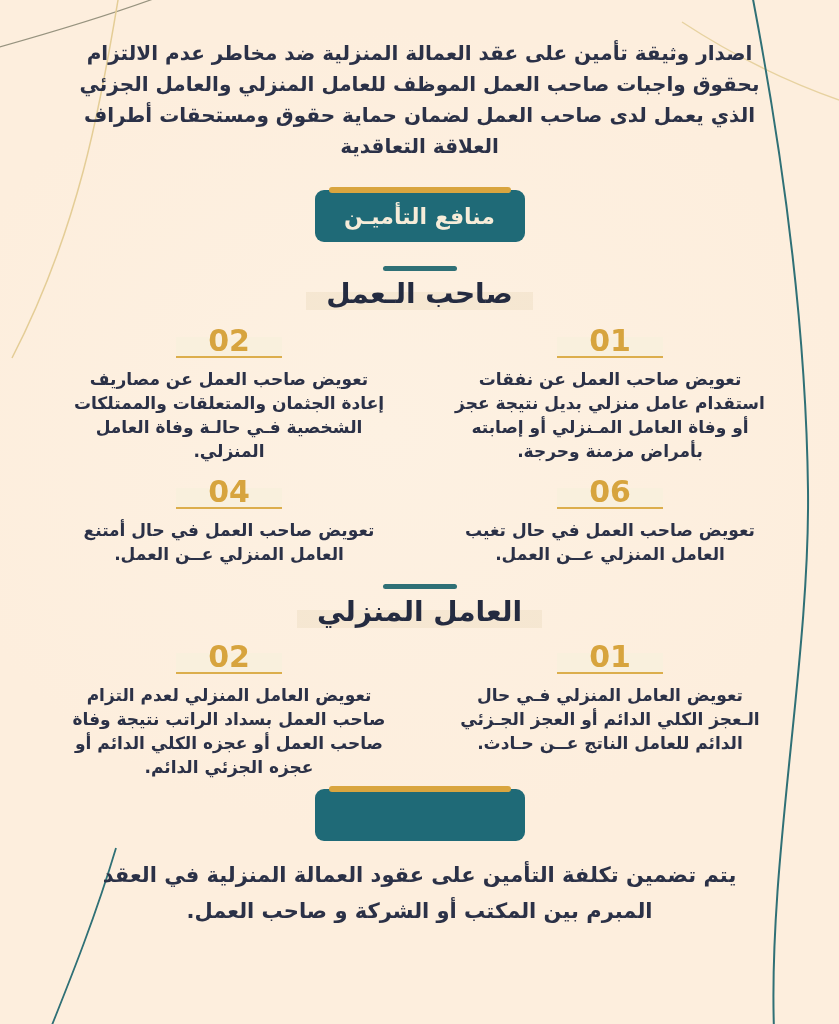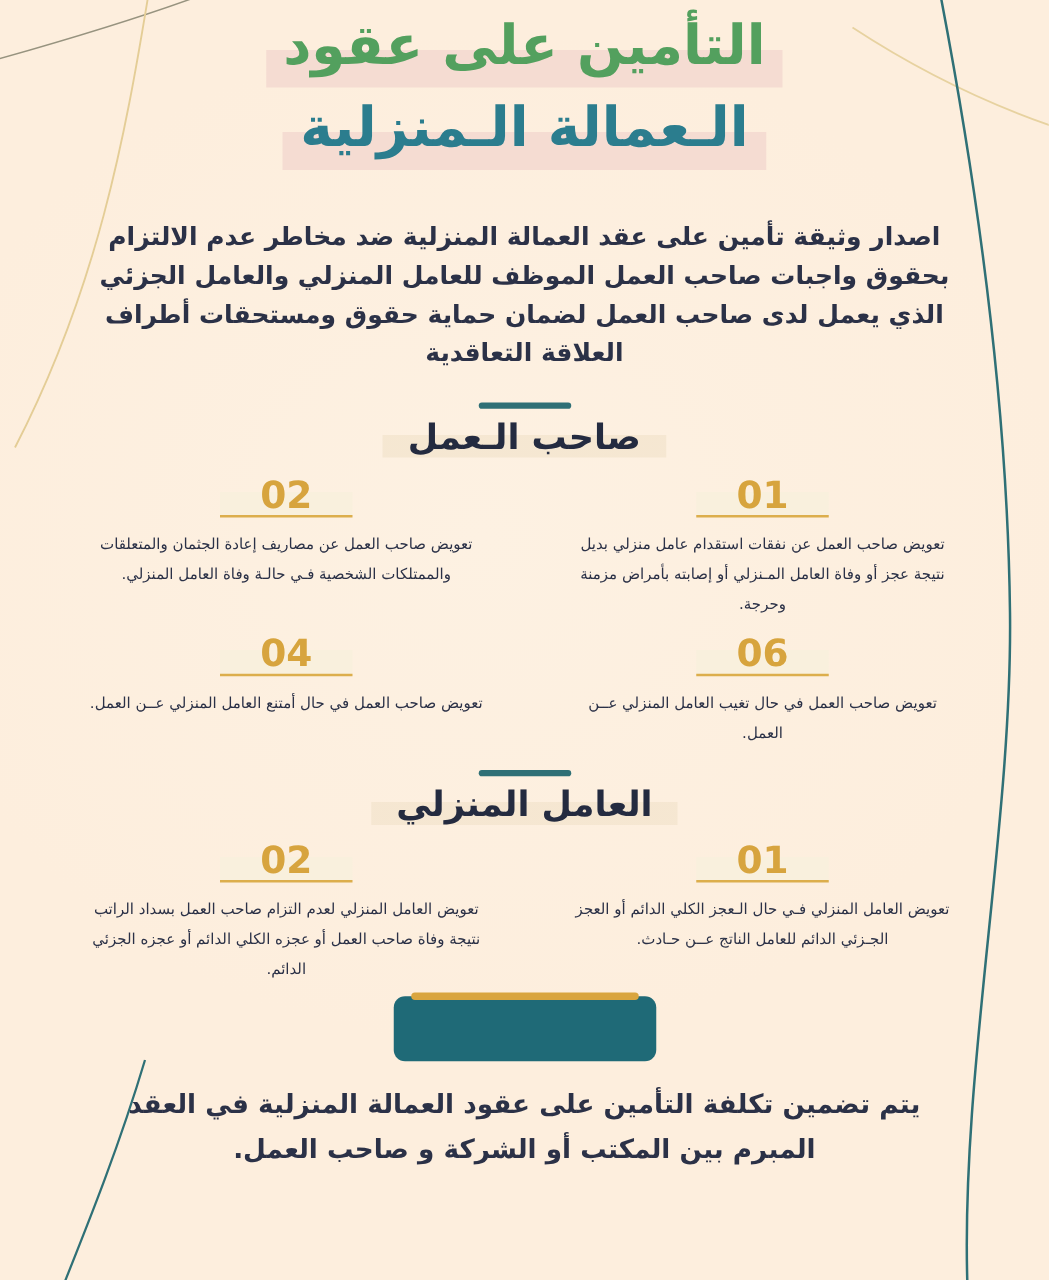--- a/index.html
+++ b/index.html
@@ -115,22 +115,22 @@
     line-height: 28px;
     color: #d7a43e;
     padding: 1px 32px 1px;
     background: linear-gradient(to top, #f9f0dd 62%, rgba(249,240,221,0) 62%);
     border-bottom: 2.5px solid #dcae4c;
     margin-bottom: 9px;
   }
   .item-text {
     max-width: 315px;
     margin: 0 auto;
-    font-size: 12px;
-    font-weight: 400;
+    font-size: 17px;
+    font-weight: 700;
     line-height: 24px;
     color: #2b3147;
   }
 
   
   .footer {
     margin: 16px auto 0;
     max-width: 680px;
     font-size: 21px;
     font-weight: 800;
@@ -146,27 +146,27 @@
   <svg class="decor" width="839" height="1024" viewBox="0 0 839 1024" xmlns="http://www.w3.org/2000/svg">
     <path d="M-4,48 C60,30 120,12 172,-8" stroke="#97937f" fill="none" stroke-width="1.2"></path>
     <path d="M119,-6 C100,110 78,230 12,358" stroke="#e4cd96" fill="none" stroke-width="1.5"></path>
     <path d="M682,22 C740,60 798,86 845,102" stroke="#e7d2a0" fill="none" stroke-width="1.4"></path>
     <path d="M752,-6 C780,140 806,320 808,490 C810,660 768,860 774,1030" stroke="#2f7076" fill="none" stroke-width="2"></path>
     <path d="M116,848 C96,915 72,975 50,1030" stroke="#2f7076" fill="none" stroke-width="1.8"></path>
   </svg>
 
   <div class="content">
 
-    <div class="title">
-      <span class="title-line title-line1"><span class="hl">التأمين على عقود</span></span>
-      <span class="title-line title-line2"><span class="hl">الـعمالة الـمنزلية</span></span>
-    </div>
 
     <p class="intro">اصدار وثيقة تأمين على عقد العمالة المنزلية ضد مخاطر عدم الالتزام بحقوق واجبات صاحب العمل الموظف للعامل المنزلي والعامل الجزئي الذي يعمل لدى صاحب العمل لضمان حماية حقوق ومستحقات أطراف العلاقة التعاقدية</p>
 
+    <div class="badge badge-benefits">
+      <span class="gold-bar"></span>
+      <span>منافع التأميـن</span>
+    </div>
 
     <div class="section-heading">
       <span class="heading-line"></span>
       <span class="heading-text">صاحب الـعمل</span>
     </div>
 
     <div class="grid grid1">
       <div class="item">
         <span class="item-number">01</span>
         <p class="item-text">تعويض صاحب العمل عن نفقات استقدام عامل منزلي بديل نتيجة عجز أو وفاة العامل المـنزلي أو إصابته بأمراض مزمنة وحرجة.</p>

